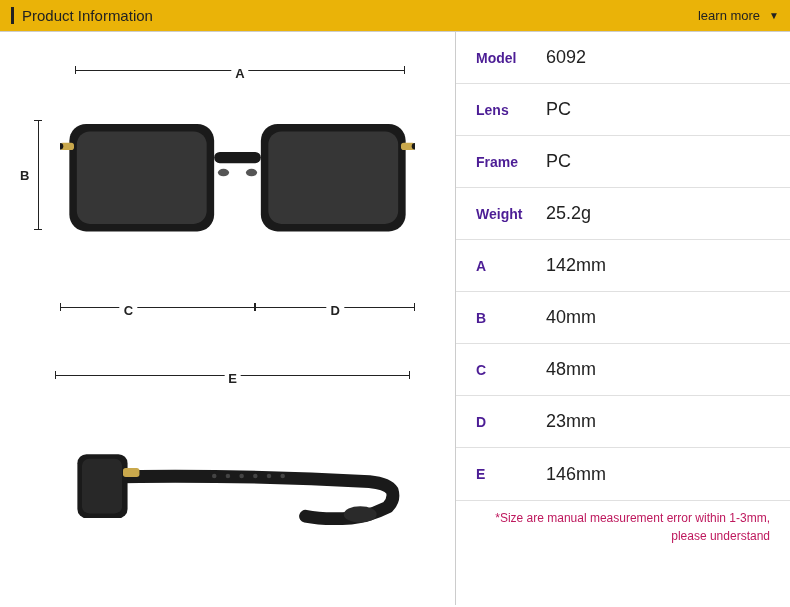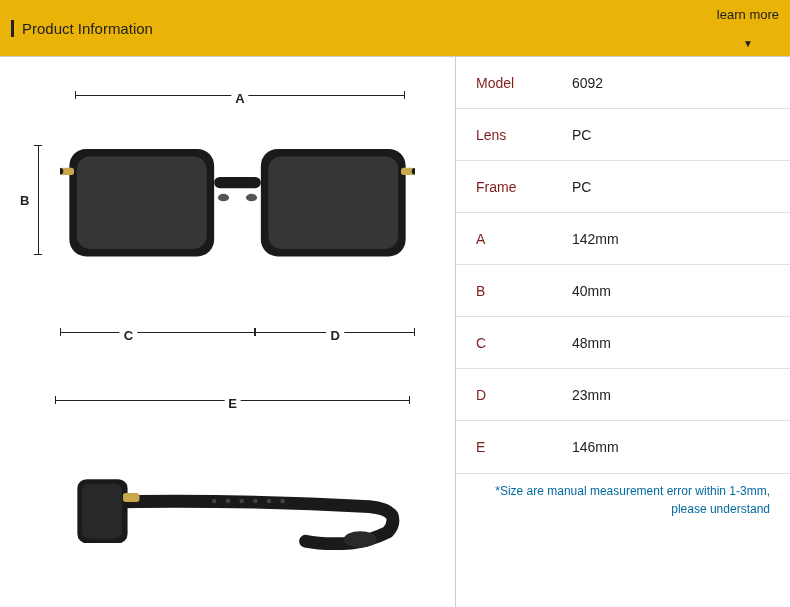--- a/index.html
+++ b/index.html
@@ -28,22 +28,21 @@
       color: #222;
       border-left: 3px solid #222;
       padding-left: 8px;
     }
     #learn-more-btn {
       font-size: 13px;
       color: #222;
       cursor: pointer;
       display: flex;
       align-items: center;
-      gap: 16px;
-      flex-direction: column;
+      gap: 9px;
     }
     #learn-more-btn .arrow { font-size: 10px; }
 
     
     #main {
       display: flex;
       height: calc(607px - 34px);
     }
 
     
@@ -278,35 +277,35 @@
 
     .spec-row {
       display: flex;
       align-items: center;
       padding: 0 20px;
       height: 52px;
       border-bottom: 1px solid #e0e0e0;
     }
     .spec-row:last-child { border-bottom: none; }
     .spec-label {
-      font-weight: normal;
-      width: 96px;
+      font-weight: bold;
+      width: 70px;
       font-size: 14px;
-      color: #7f1d1d;
+      color: #4c1d95;
     }
     .spec-value {
-      font-size: 14px;
+      font-size: 18px;
       color: #222;
       text-align: right;
     }
 
     .spec-footer {
       padding: 8px 20px;
       font-size: 12px;
-      color: #0369a1;
+      color: #be185d;
       text-align: right;
       border-top: 1px solid #e0e0e0;
       line-height: 1.5;
     }
   </style>
 </head>
 <body>
 
 <div id="header">
   <div id="header-title">Product Information</div>
@@ -412,20 +411,24 @@
     </div>
         <div class="spec-row">
       <span class="spec-label">Lens</span>
       <span class="spec-value">PC</span>
     </div>
         <div class="spec-row">
       <span class="spec-label">Frame</span>
       <span class="spec-value">PC</span>
     </div>
         <div class="spec-row">
+      <span class="spec-label">Weight</span>
+      <span class="spec-value">25.2g</span>
+    </div>
+        <div class="spec-row">
       <span class="spec-label">A</span>
       <span class="spec-value">142mm</span>
     </div>
         <div class="spec-row">
       <span class="spec-label">B</span>
       <span class="spec-value">40mm</span>
     </div>
         <div class="spec-row">
       <span class="spec-label">C</span>
       <span class="spec-value">48mm</span>

